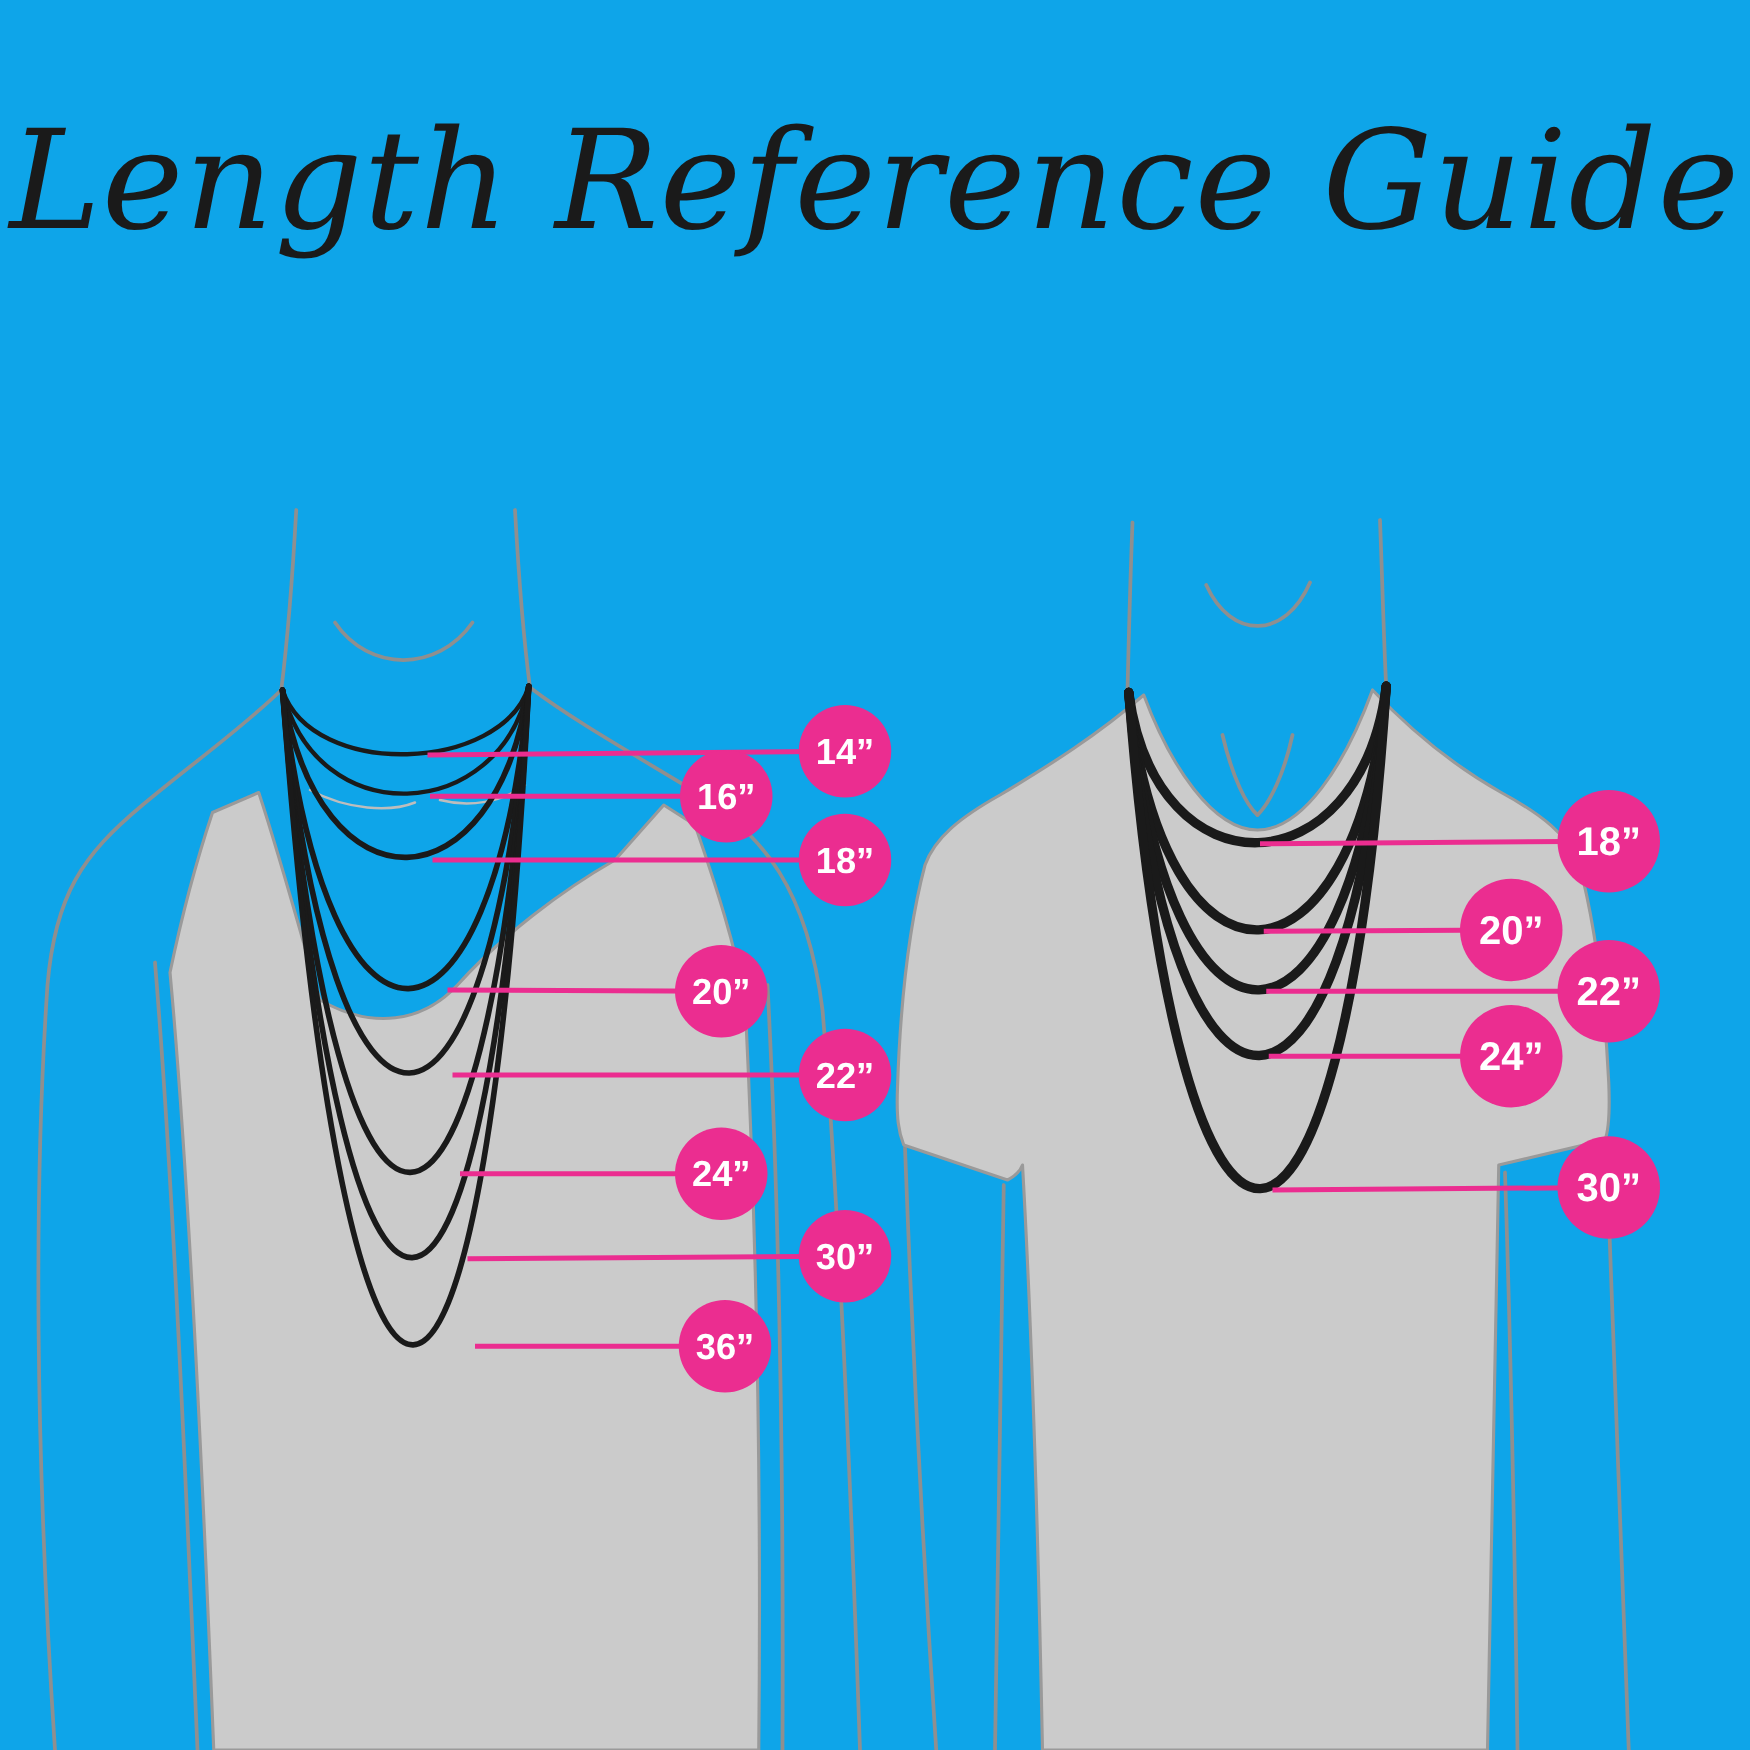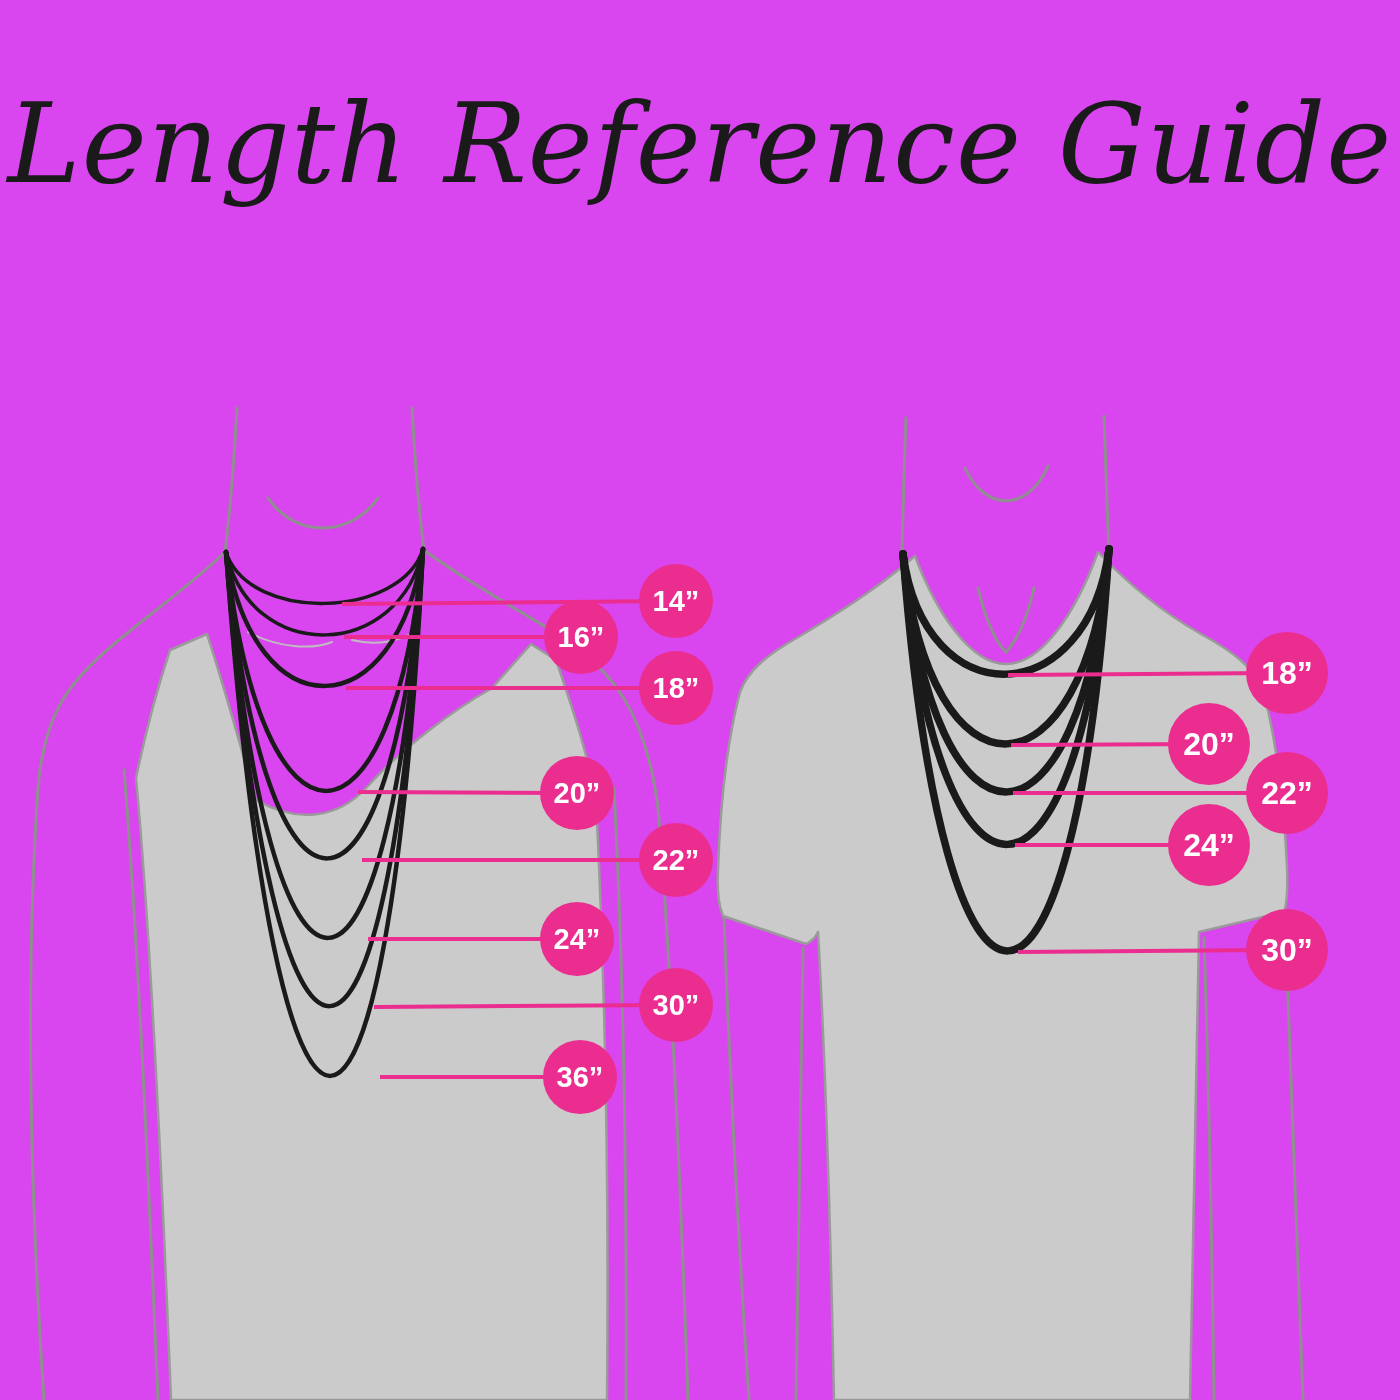--- a/index.html
+++ b/index.html
@@ -1,16 +1,16 @@
 <!DOCTYPE html>
 <html><head>
 <meta charset="utf-8">
 <style>
   html,body{margin:0;padding:0;background:#ffffff;}
-  .canvas{position:relative;width:1400px;height:1400px;background:#d946ef;overflow:hidden;font-family:"Liberation Sans",sans-serif;}
+  .canvas{position:relative;width:1400px;height:1400px;background:#0ea5e9;overflow:hidden;font-family:"Liberation Sans",sans-serif;}
   .title{position:absolute;top:80px;left:0;width:100%;margin:0;text-align:center;
          font-family:"DejaVu Serif",serif;font-style:italic;font-weight:normal;
          font-size:110px;color:#1a1a1a;letter-spacing:1px;}
   .art{position:absolute;top:0;left:0;}
   .skin{fill:none;stroke-width:3;stroke-linecap:round;}
   .skin-light{fill:none;stroke-width:2;stroke-linecap:round;stroke:#bdbdbd;}
   .garment{stroke:#9a9a9a;stroke-width:2.5;stroke-linejoin:round;}
   .nk{fill:none;stroke-linecap:round;}
   .nk-thin{stroke-width:3.5;}
   .nk-mid{stroke-width:4.5;}

